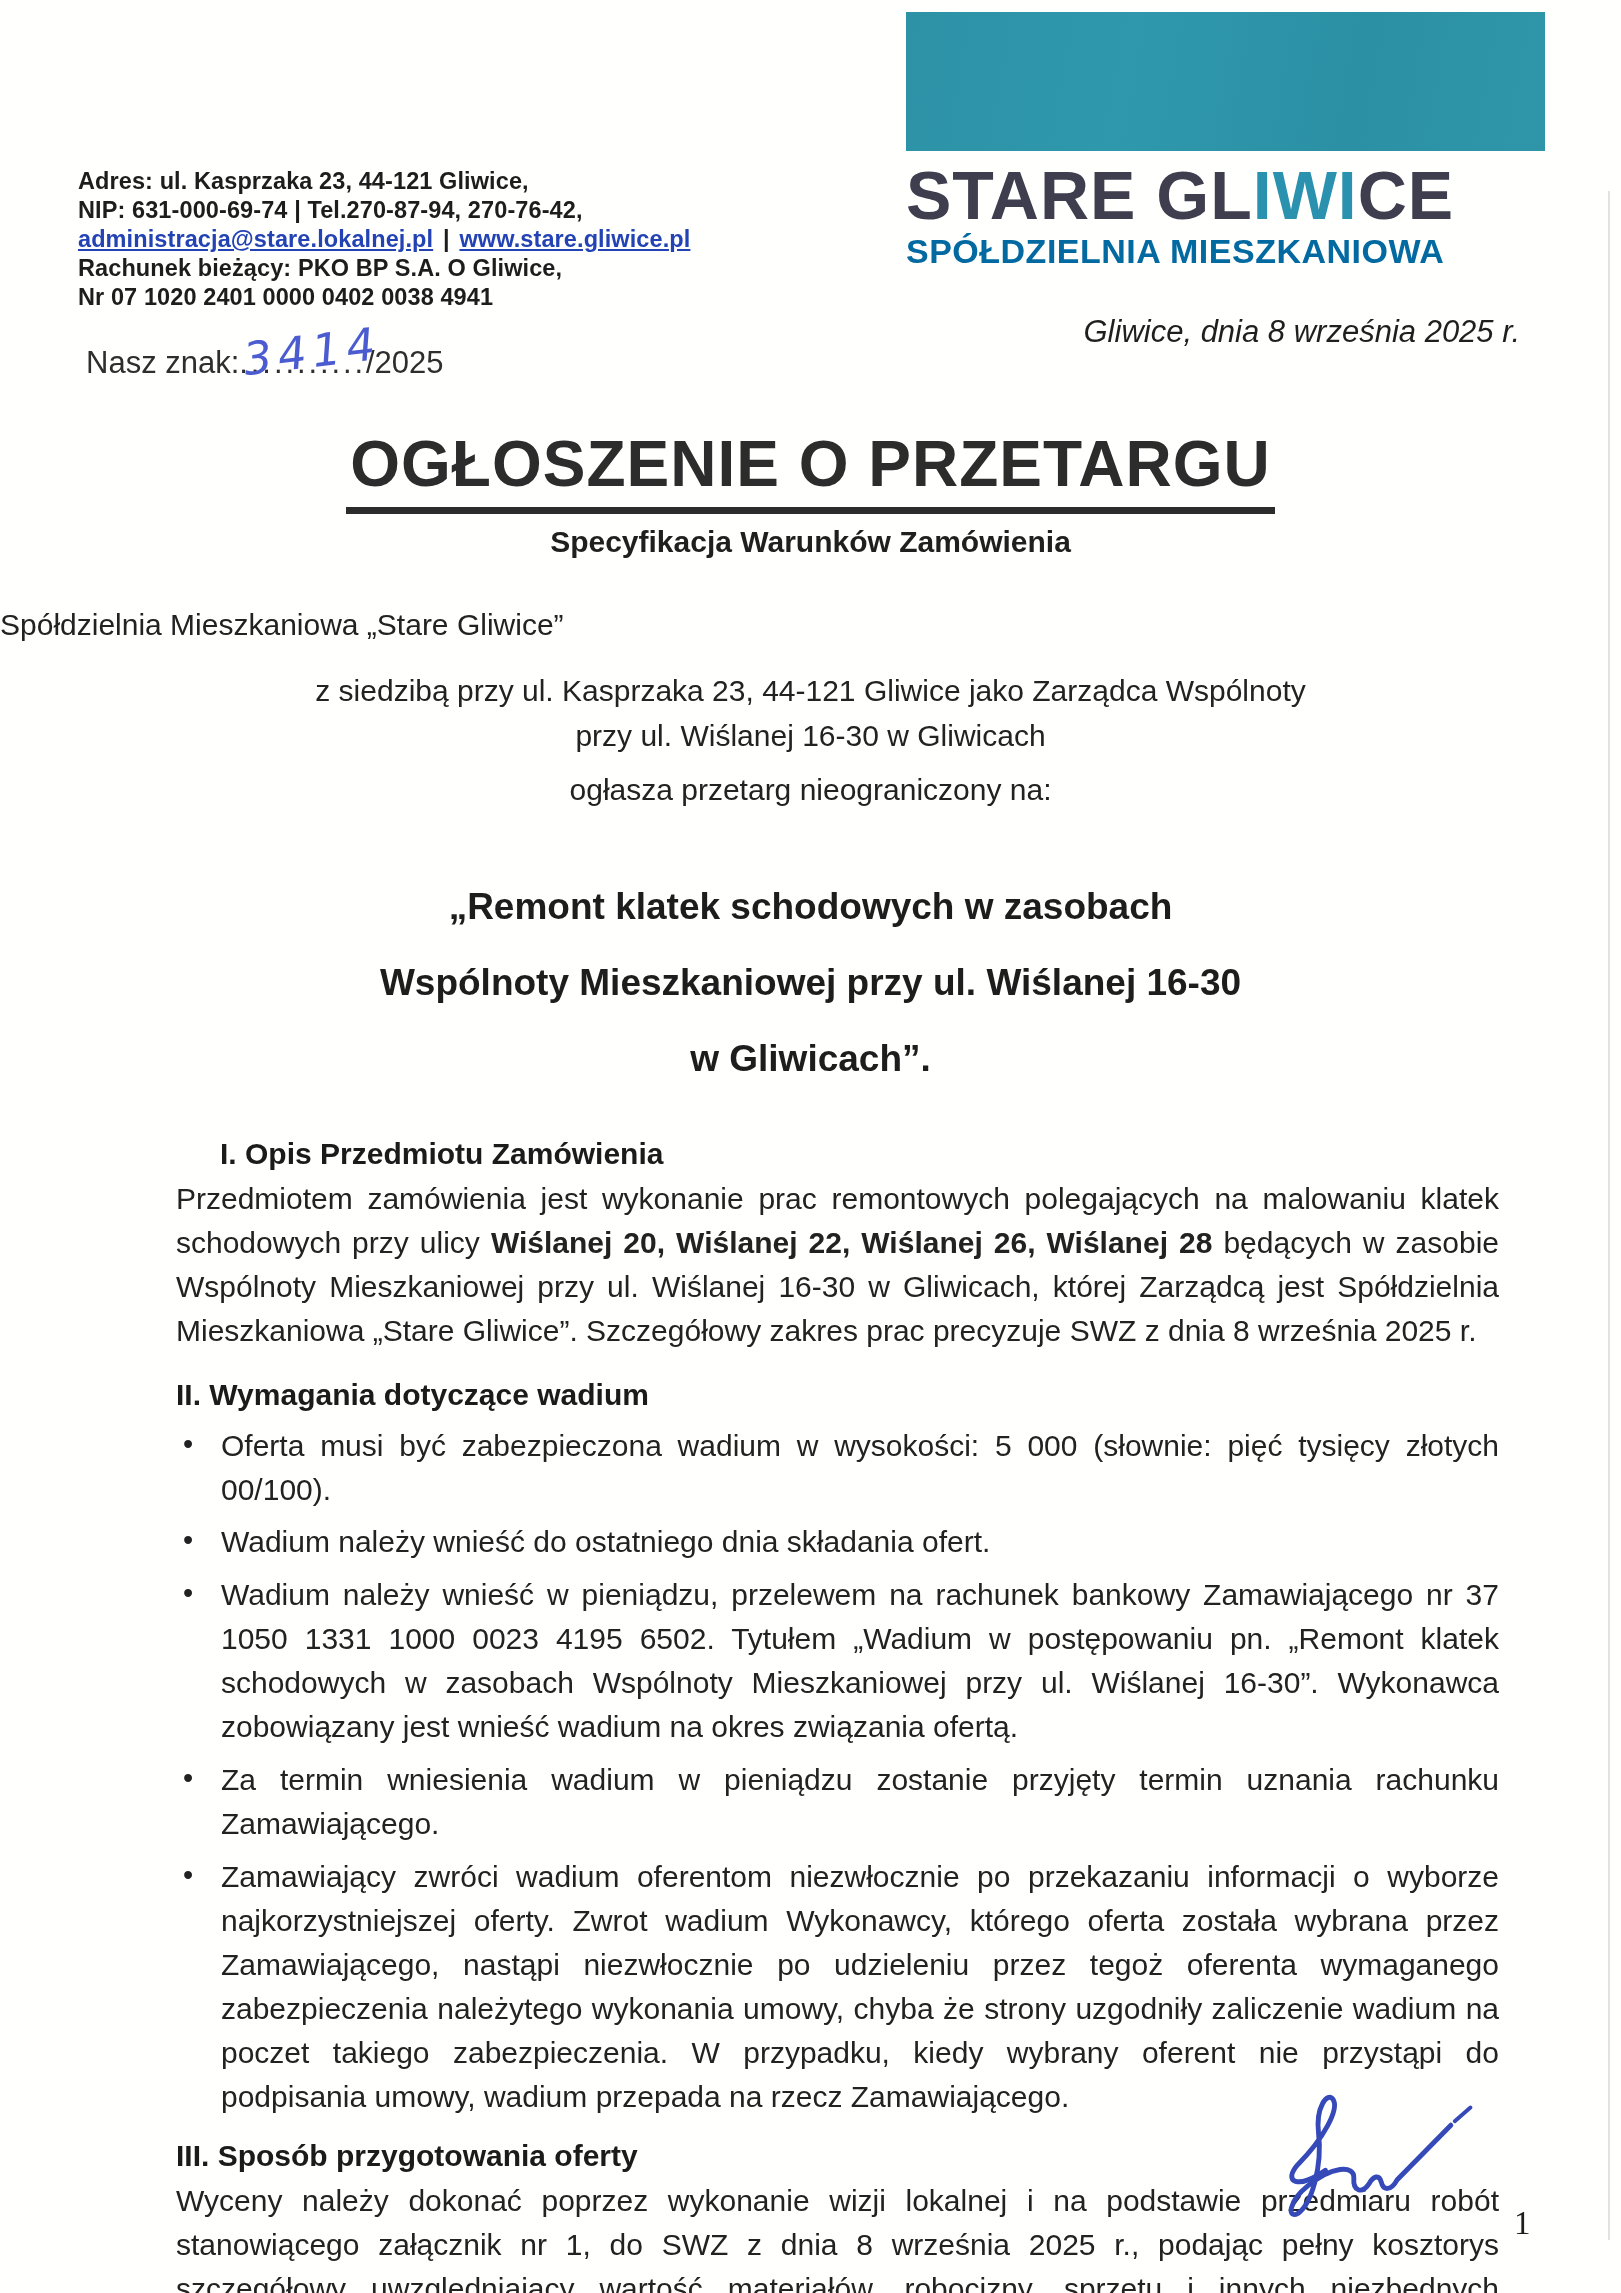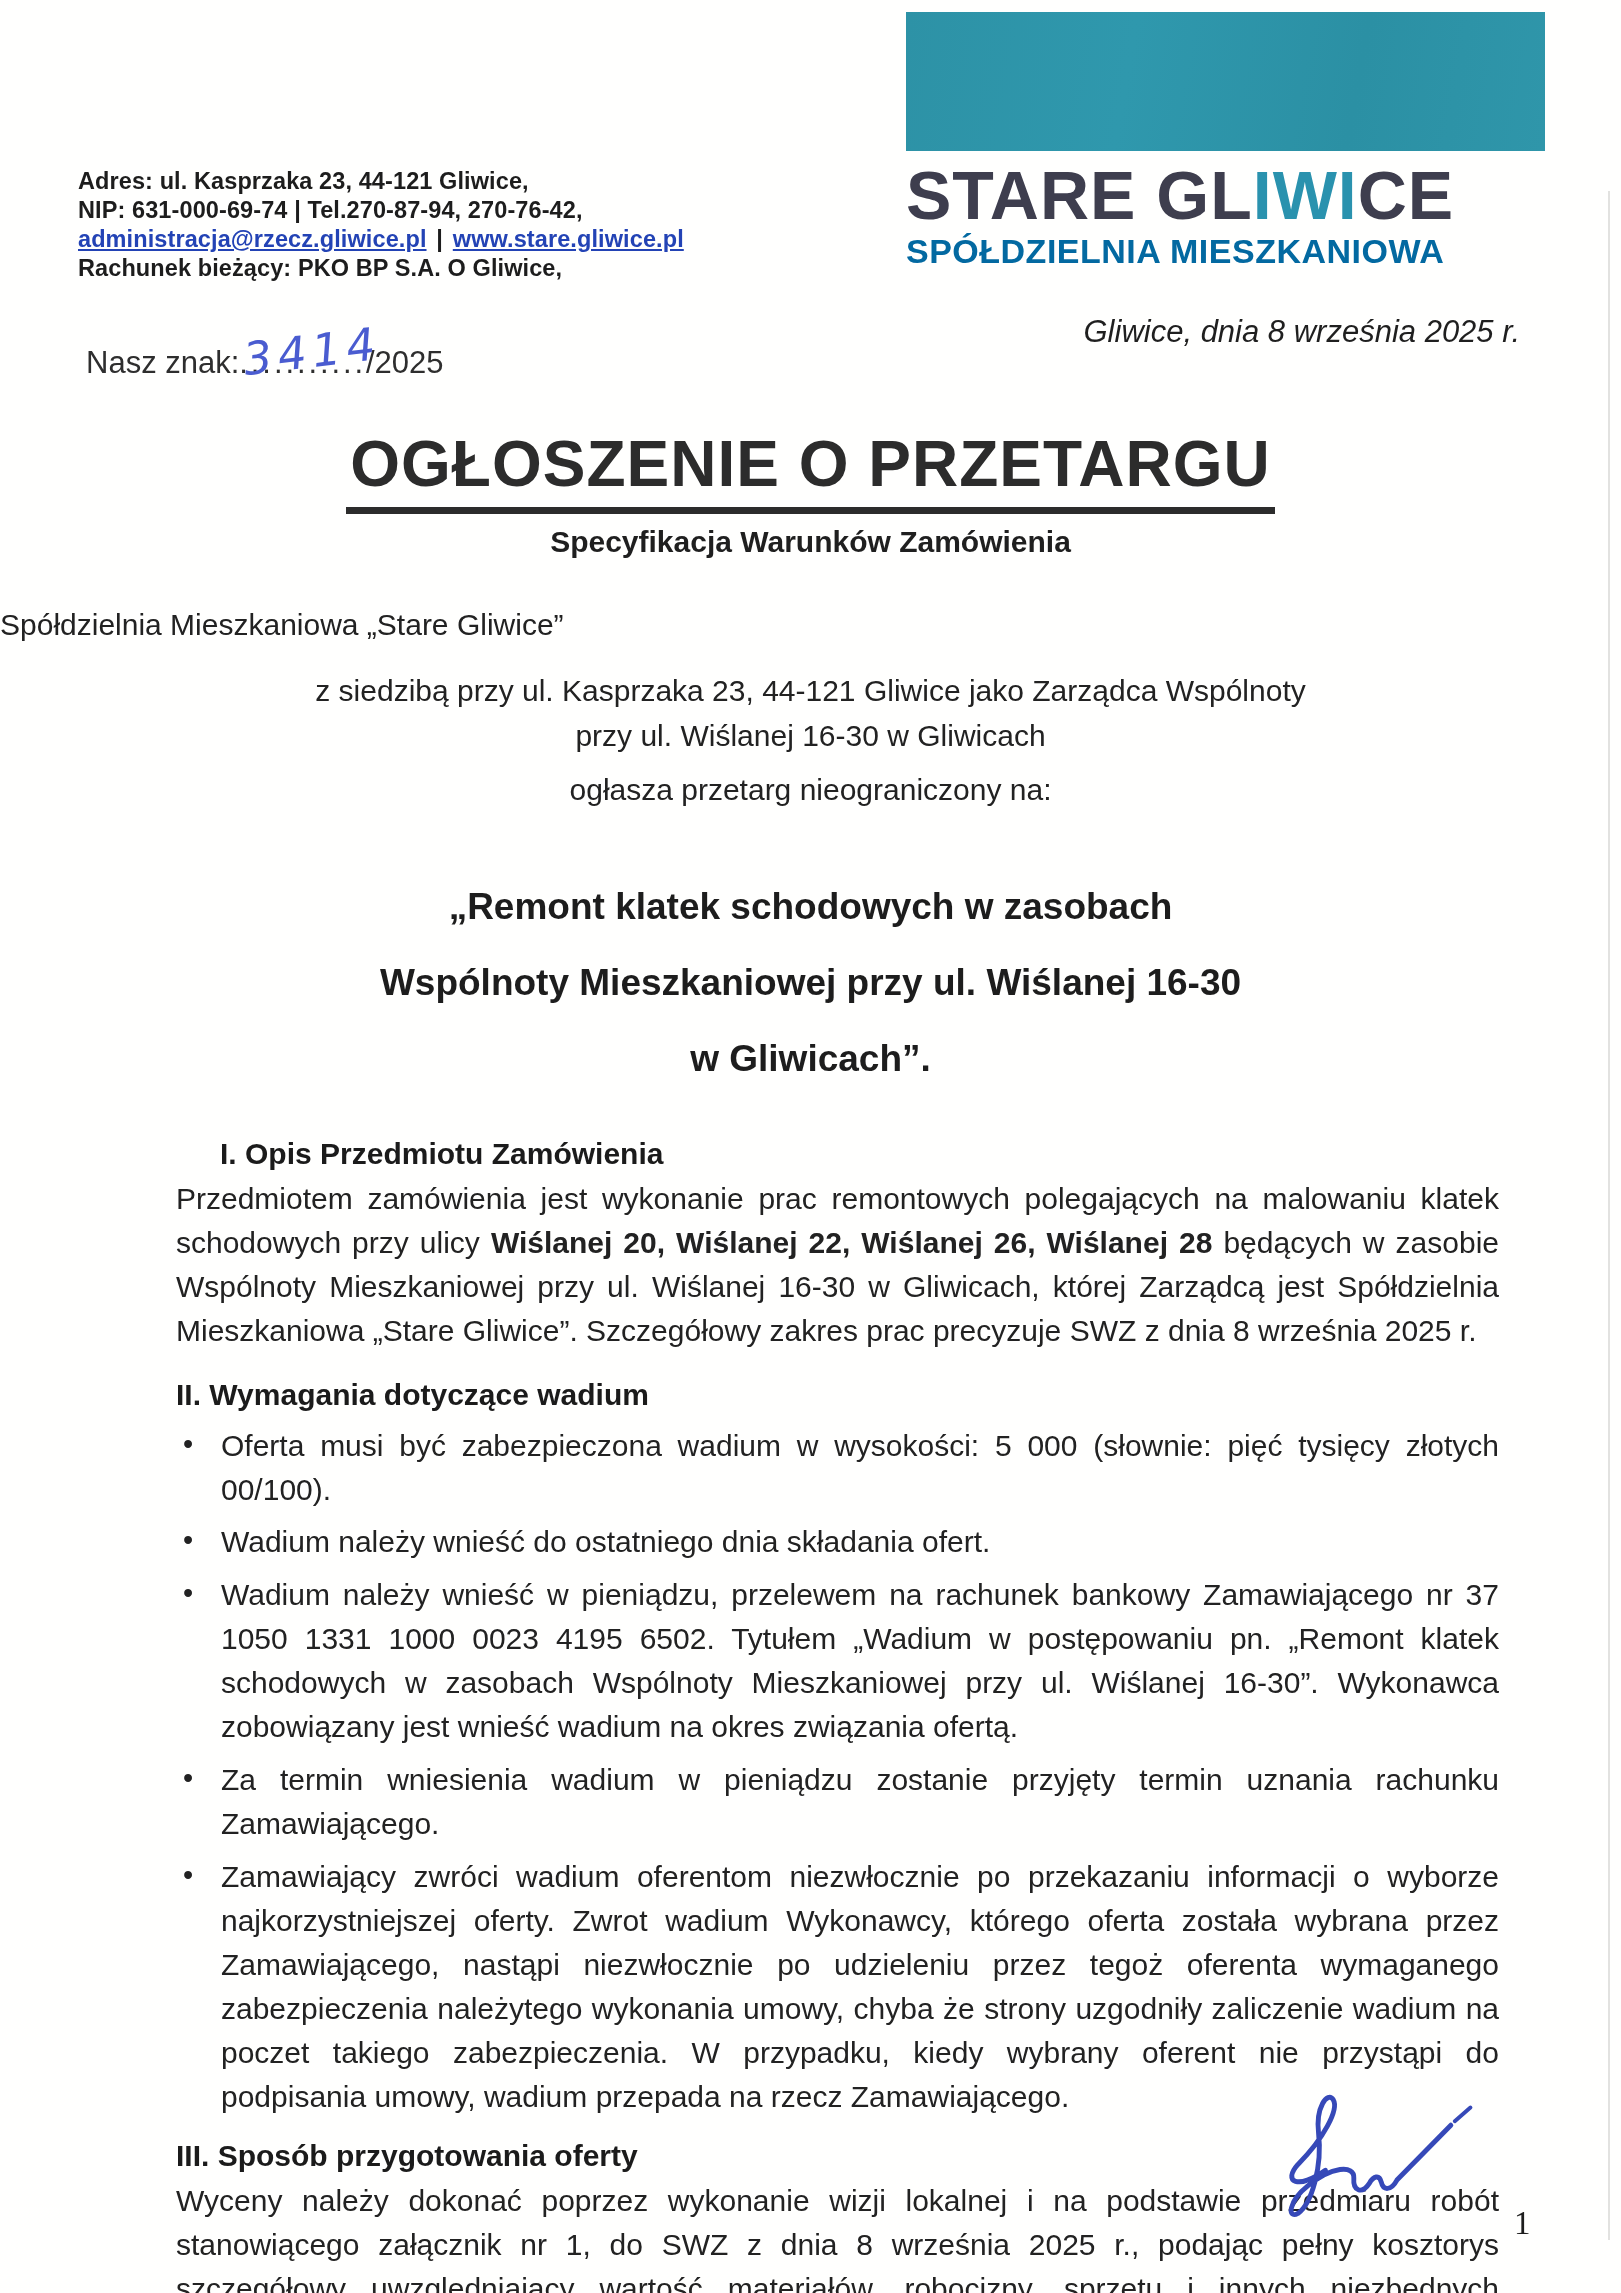--- a/index.html
+++ b/index.html
@@ -69,23 +69,24 @@
 <body>
 
 <div class="page">
 
   <div class="scan-line"></div>
 
   <div class="contact">
     <div>Adres: ul. Kasprzaka 23, 44-121 Gliwice,</div>
     <div>NIP: 631-000-69-74   |   Tel.270-87-94, 270-76-42,</div>
     <div>
-      <a href="#">administracja@rzecz.gliwice.pl</a><span class="sep">|</span><a href="#">www.stare.gliwice.pl</a>
+      <a href="#">administracja@stare.lokalnej.pl</a><span class="sep">|</span><a href="#">www.stare.gliwice.pl</a>
     </div>
     <div>Rachunek bieżący: PKO BP S.A. O Gliwice,</div>
+    <div>Nr 07 1020 2401 0000 0402 0038 4941</div>
   </div>
 
   <div class="logo">
     <div class="logo-bar"></div>
     <div class="logo-title"><span>STARE GL</span><span class="teal">IWI</span><span>CE</span></div>
     <div class="logo-subtitle">SPÓŁDZIELNIA MIESZKANIOWA</div>
   </div>
 
   <div class="date">Gliwice, dnia 8 września 2025 r.</div>
 

